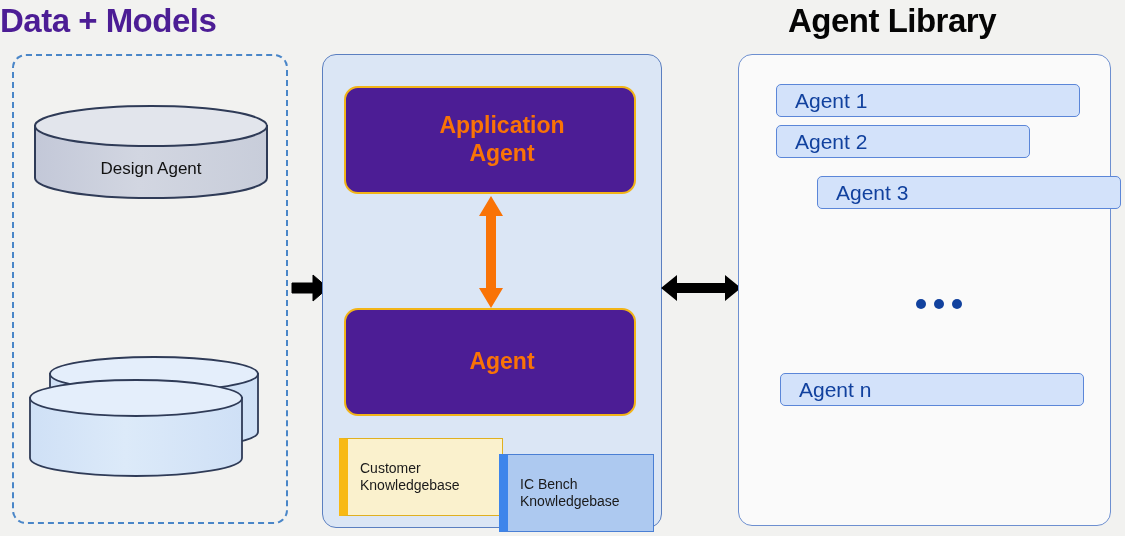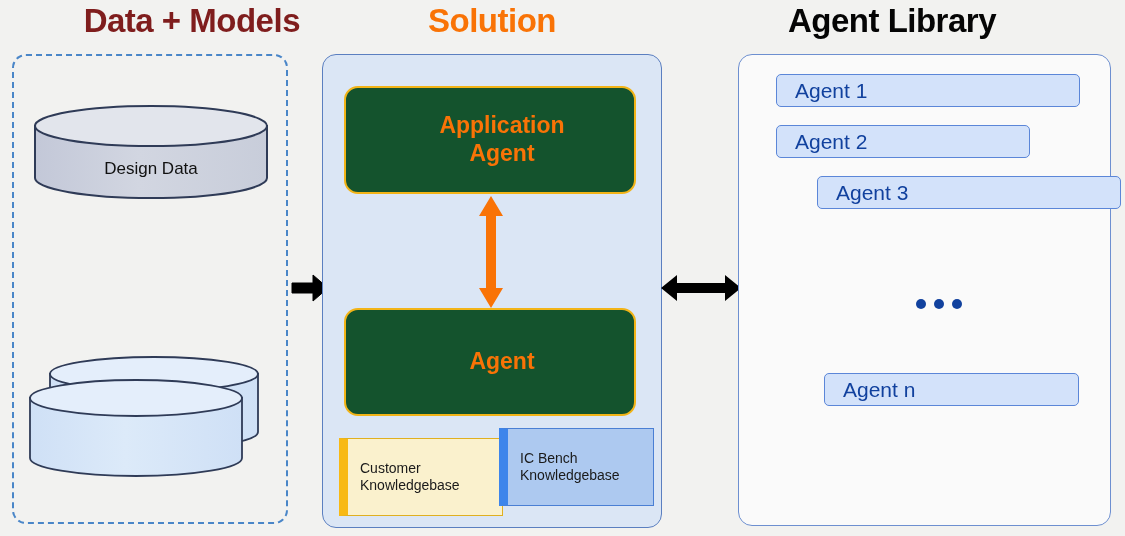--- a/index.html
+++ b/index.html
@@ -20,23 +20,23 @@
 
   
   .col-title {
     position: absolute;
     font-weight: bold;
     white-space: nowrap;
     letter-spacing: -0.5px;
   }
   #title-data {
     left: 0px; top: 2px; width: 300px;
-    text-align: right;
+    text-align: left;
     font-size: 33px;
-    color: #7f1d1d;
+    color: #4c1d95;
   }
   #title-solution {
     left: 322px; top: 2px; width: 340px;
     text-align: center;
     font-size: 33px;
     color: #f97306;
   }
   #title-library {
     left: 702px; top: 2px; width: 380px;
     text-align: center;
@@ -84,21 +84,21 @@
     left: 322px; top: 54px;
     width: 340px; height: 474px;
     background: #dbe6f5;
     border: 1.5px solid #5b7fc0;
     border-radius: 14px;
     box-sizing: border-box;
   }
 
   .agent-card {
     position: absolute;
-    background: #14532d;
+    background: #4c1d95;
     border: 2px solid #f2b417;
     border-radius: 14px;
     box-sizing: border-box;
     display: flex;
     align-items: center;
     justify-content: center;
     text-align: center;
     color: #f97306;
     font-weight: bold;
     font-size: 23px;
@@ -126,21 +126,21 @@
     color: #1a1a1a;
     line-height: 1.25;
   }
   #kb-customer {
     left: 339px; top: 438px; width: 164px; height: 78px;
     background: #faf1cd;
     border: 1px solid #e0b020;
     border-left: 9px solid #f8b914;
   }
   #kb-icbench {
-    left: 499px; top: 428px; width: 155px; height: 78px;
+    left: 499px; top: 454px; width: 155px; height: 78px;
     background: #adc9f0;
     border: 1px solid #4a7fd4;
     border-left: 9px solid #3d85eb;
   }
 
   
   #panel-library {
     position: absolute;
     left: 738px; top: 54px;
     width: 373px; height: 472px;
@@ -156,24 +156,24 @@
     border: 1px solid #5b86d8;
     border-radius: 5px;
     box-sizing: border-box;
     display: flex;
     align-items: center;
     padding-left: 18px;
     font-size: 21px;
     color: #11419e;
     height: 33px;
   }
-  #pill-1 { left: 776px; top: 74px;  width: 304px; }
+  #pill-1 { left: 776px; top: 84px;  width: 304px; }
   #pill-2 { left: 776px; top: 125px; width: 254px; }
   #pill-3 { left: 780px; top: 176px; width: 304px; margin-left: 37px; }
-  #pill-n { left: 780px; top: 373px; width: 255px; margin-left: 44px; }
+  #pill-n { left: 780px; top: 373px; width: 304px; }
 
   #ellipsis-dots {
     position: absolute;
     left: 916px; top: 298px;
     width: 46px; height: 12px;
     display: flex;
     justify-content: space-between;
     align-items: center;
   }
   #ellipsis-dots span {
@@ -183,39 +183,38 @@
     background: #11419e;
   }
 </style>
 </head>
 <body>
 
 <div id="canvas">
 
   <div class="col-title" id="title-data">Data + Models</div>
 
-  <div class="col-title" id="title-solution">Solution</div>
 
   <div class="col-title" id="title-library">Agent Library</div>
 
   <div id="panel-data"></div>
 
   <div class="cyl-wrap" id="cyl-design">
     <svg width="236" height="96" viewBox="0 0 236 96">
       <defs>
         <linearGradient id="gdGray" x1="0" y1="0" x2="1" y2="0">
           <stop offset="0%" stop-color="#c3c8d8"></stop>
           <stop offset="45%" stop-color="#d2d6e1"></stop>
           <stop offset="100%" stop-color="#c8cdda"></stop>
         </linearGradient>
       </defs>
       <path d="M2,22 L2,74 A116,20 0 0 0 234,74 L234,22 Z" fill="url(#gdGray)" stroke="#2f3b57" stroke-width="2"></path>
       <ellipse cx="118" cy="22" rx="116" ry="20" fill="#e2e5ec" stroke="#2f3b57" stroke-width="2"></ellipse>
     </svg>
-    <div class="cyl-label">Design  Data</div>
+    <div class="cyl-label">Design  Agent</div>
   </div>
 
   <div class="cyl-wrap" id="cyl-lang">
     <svg width="250" height="130" viewBox="0 0 250 130">
       <defs>
         <linearGradient id="gdBlue" x1="0" y1="0" x2="1" y2="0">
           <stop offset="0%" stop-color="#cfe0f6"></stop>
           <stop offset="45%" stop-color="#dceaf9"></stop>
           <stop offset="100%" stop-color="#cfe0f6"></stop>
         </linearGradient>

